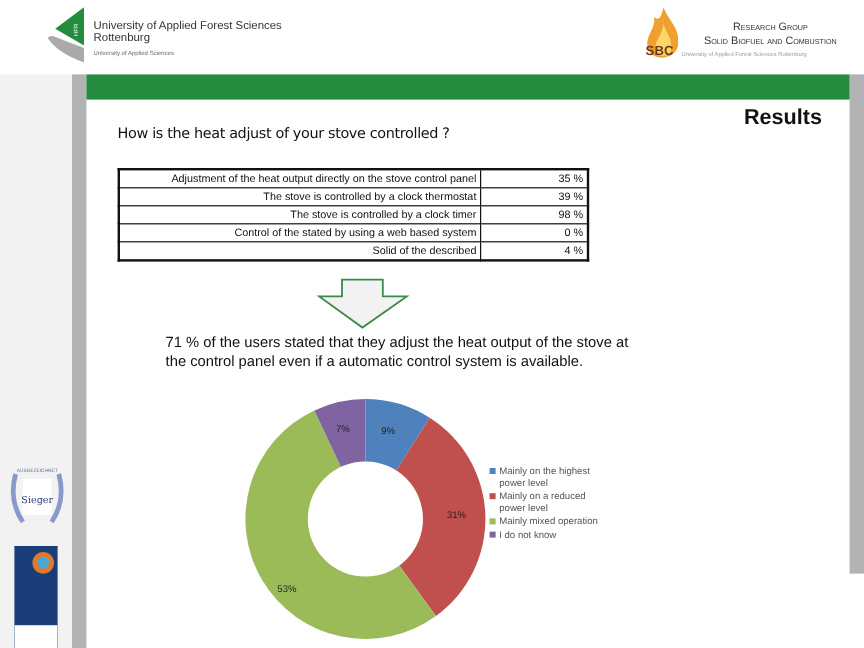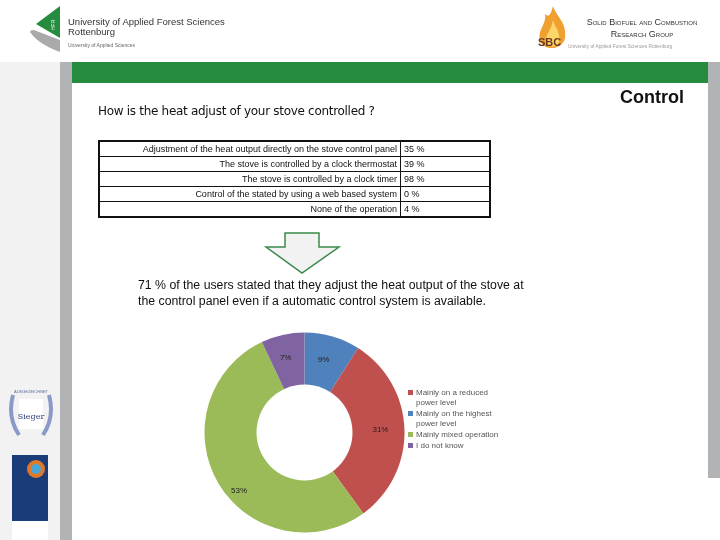--- a/index.html
+++ b/index.html
@@ -1,32 +1,32 @@
 <!DOCTYPE html>
 <html><head>
 <meta charset="utf-8">
 <style>
   html, body { margin:0; padding:0; }
   body { width:720px; height:540px; position:relative; overflow:hidden; background:#ffffff; font-family:"Liberation Sans", sans-serif; }
   .left-strip { position:absolute; left:0; top:62px; width:60px; height:478px; background:#f2f2f2; }
   .left-bar { position:absolute; left:60px; top:62px; width:12px; height:478px; background:#b2b3b5; }
   .right-bar { position:absolute; left:708px; top:62px; width:12px; height:416px; background:#b2b3b5; }
   .green-bar { position:absolute; left:72px; top:62px; width:636px; height:21px; background:#258c3f; }
-  .logo-left { position:absolute; left:28px; top:4px; width:200px; height:50px; }
+  .logo-left { position:absolute; left:38px; top:4px; width:200px; height:50px; }
   .logo-left .mark { position:absolute; left:0; top:0; width:40px; height:48px; }
   .uni-name { position:absolute; left:40px; top:13px; font-size:9.5px; color:#333; line-height:10px; }
   .uni-sub { position:absolute; left:40px; top:38px; font-size:5px; color:#666; }
   .logo-right { position:absolute; left:535px; top:4px; width:180px; height:52px; }
   .sbc-name { position:absolute; left:33px; top:12px; font-size:9px; color:#333; font-variant:small-caps; line-height:12px; text-align:center; width:148px; }
   .sbc-sub { position:absolute; left:33px; top:40px; font-size:4.8px; color:#999; white-space:nowrap; }
   .results-title { position:absolute; left:620px; top:87px; font-size:18px; font-weight:bold; color:#111; }
   .question { position:absolute; left:98px; top:104px; font-size:12px; color:#111; font-family:"DejaVu Sans", sans-serif; letter-spacing:-0.3px; }
   table.answers { position:absolute; left:98px; top:140px; width:393px; border-collapse:collapse; border:2px solid #111; font-size:9px; color:#111; }
   table.answers td { border:1px solid #111; height:14px; padding:0 3px;text-align:right; }
-  table.answers td.val { width:82px; text-align:left; }
+  table.answers td.val { width:82px; text-align:right; }
   .arrow { position:absolute; left:263px; top:231px; width:80px; height:44px; }
   .summary { position:absolute; left:102px; top:277px; width:400px; font-size:12.3px; line-height:16px; color:#111;margin-left:36px; }
   .donut { position:absolute; left:202px; top:330px; width:205px; height:205px; }
   .legend { position:absolute; left:408px; top:388px; width:100px; font-size:8px; color:#555; }
   .legend-item { position:relative; padding-left:8px; line-height:10px; margin-bottom:1px; }
   .legend-swatch { position:absolute; left:0; top:2px; width:5px; height:5px; }
   .badge1 { position:absolute; left:5px; top:385px; width:52px; height:65px; }
   .badge2 { position:absolute; left:12px; top:455px; width:36px; height:85px; background:#1a3d7a; }
   .pie-label { position:absolute; font-size:8px; color:#222; }
 </style>
@@ -51,27 +51,27 @@
   <div class="uni-sub">University of Applied Sciences</div>
 </div>
 
 <div class="logo-right">
   <svg style="position:absolute;left:0;top:0" width="36" height="52" viewBox="0 0 36 52">
     <path d="M18,2 C22,14 32,18 30,34 C28,46 8,48 5,36 C2,26 12,20 10,10 C14,14 16,10 18,2 Z" fill="#f0a030"></path>
     <path d="M18,16 C20,24 26,28 24,38 C22,44 12,44 11,38 C10,30 16,28 18,16 Z" fill="#fdd66a"></path>
     <text x="3" y="42" font-size="11" font-weight="bold" fill="#6b3a1e">SBC</text>
   </svg>
   <div class="sbc-name">
+    <div>Research Group</div>
     <div>Solid Biofuel and Combustion</div>
-    <div>Research Group</div>
   </div>
   <div class="sbc-sub">University of Applied Forest Sciences Rottenburg</div>
 </div>
 
-<div class="results-title">Control</div>
+<div class="results-title">Results</div>
 <div class="question">How is the heat adjust of your stove controlled ?</div>
 
 <table class="answers">
   <tbody>
       <tr>
         <td>Adjustment of the heat output directly on the stove control panel</td>
         <td class="val">35 %</td>
       </tr>
   <tr>
         <td>The stove is controlled by a clock thermostat</td>
@@ -79,21 +79,21 @@
       </tr>
   <tr>
         <td>The stove is controlled by a clock timer</td>
         <td class="val">98 %</td>
       </tr>
   <tr>
         <td>Control of the stated by using a web based system</td>
         <td class="val">0 %</td>
       </tr>
   <tr>
-        <td>None of the operation</td>
+        <td>Solid of the described</td>
         <td class="val">4 %</td>
       </tr>
 </tbody>
   </table>
 
 <svg class="arrow" viewBox="0 0 80 44">
   <polygon points="22,2 56,2 56,16 76,16 39,42 3,16 22,16" fill="#f2f2f2" stroke="#3a8a4a" stroke-width="1.5"></polygon>
 </svg>
 
 <div class="summary">71 % of the users stated that they adjust the heat output of the stove at the control panel even if a automatic control system is available.</div>
@@ -108,22 +108,22 @@
   <circle cx="102.5" cy="102.5" r="48" fill="#ffffff"></circle>
 </svg>
 <div id="pie-labels">
     <div class="pie-label" style="left: 317.703px; top: 354.518px;">9%</div>
     <div class="pie-label" style="left: 372.462px; top: 425.113px;">31%</div>
     <div class="pie-label" style="left: 231.084px; top: 466.187px; margin-top: 20px;">53%</div>
     <div class="pie-label" style="left: 279.921px; top: 353.33px;">7%</div>
   </div>
 
 <div class="legend">
+  <div class="legend-item"><span class="legend-swatch" style="background:#4f81bd"></span><span>Mainly on the highest power level</span></div>
   <div class="legend-item"><span class="legend-swatch" style="background:#c0504d"></span><span>Mainly on a reduced power level</span></div>
-  <div class="legend-item"><span class="legend-swatch" style="background:#4f81bd"></span><span>Mainly on the highest power level</span></div>
   <div class="legend-item"><span class="legend-swatch" style="background:#9bbb59"></span><span>Mainly mixed operation</span></div>
   <div class="legend-item"><span class="legend-swatch" style="background:#8064a2"></span><span>I do not know</span></div>
 </div>
 
 <svg class="badge1" viewBox="0 0 52 65">
   <path d="M8,10 Q2,32 14,50 M44,10 Q50,32 38,50" stroke="#8a9ac8" stroke-width="4" fill="none"></path>
   <rect x="14" y="14" width="24" height="30" fill="#fff"></rect>
   <text x="26" y="34" font-size="8" text-anchor="middle" fill="#2a3c7a" font-family="DejaVu Serif, serif">Sieger</text>
   <text x="26" y="8" font-size="4" text-anchor="middle" fill="#5a6aa8">AUSGEZEICHNET</text>
 </svg>

